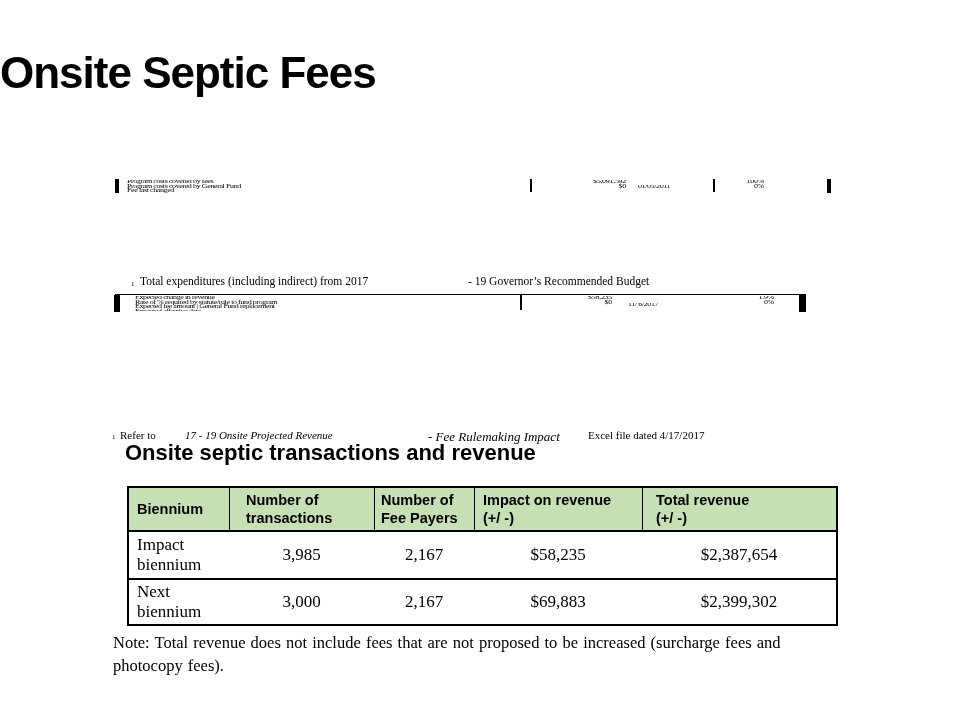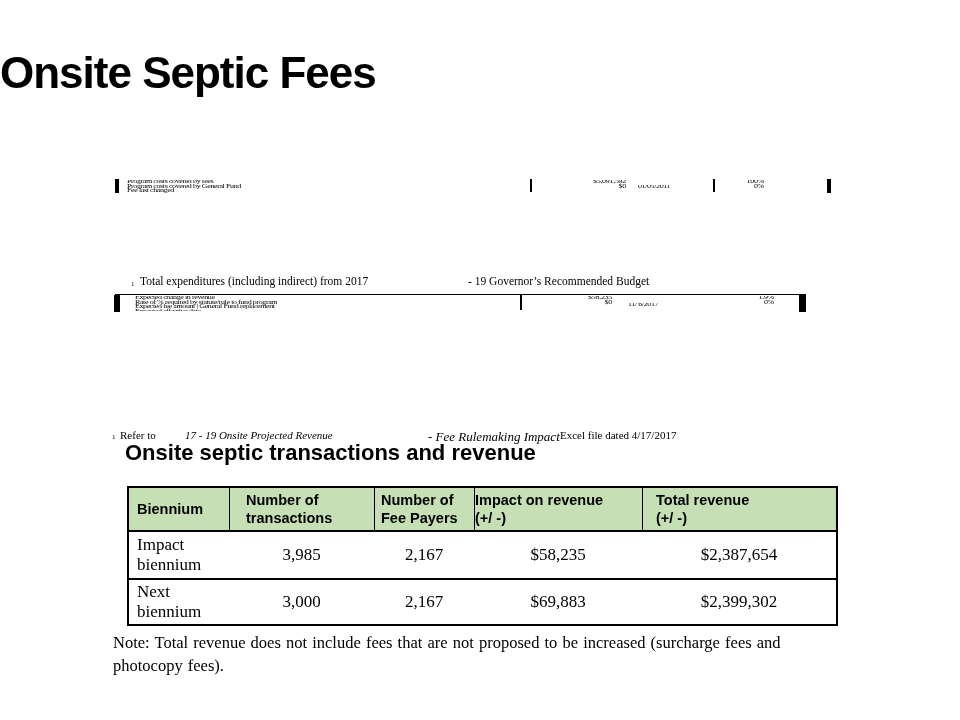--- a/index.html
+++ b/index.html
@@ -34,21 +34,21 @@
   
   .rev-table { left:127px; top:486px; width:711px; border:2px solid #000; background:#fff; }
   .thead { display:grid; grid-template-columns:100px 145px 100px 168px 194px; height:44px;
            background:#c6dfb4; border-bottom:2px solid #000;
            font-family:"Liberation Sans", sans-serif; font-weight:bold; font-size:14.5px; line-height:18px; }
   .th { display:flex; flex-direction:column; justify-content:center; }
   .th + .th { border-left:1px solid #000; }
   .th:nth-child(1){ padding-left:8px; }
   .th:nth-child(2){ padding-left:16px; }
   .th:nth-child(3){ padding-left:6px; }
-  .th:nth-child(4){ }
+  .th:nth-child(4){ padding-left:8px; }
   .th:nth-child(5){ padding-left:13px; }
   .trow { display:grid; grid-template-columns:100px 145px 100px 168px 194px; height:46px;
           font-size:17px; }
   .trow + .trow { border-top:2px solid #000; }
   .td { display:flex; align-items:center; justify-content:center; }
   .td.lbl { justify-content:flex-start; padding-left:8px; line-height:20px; }
 
   .note { font-size:16.5px; line-height:23px; word-spacing:1px; }
 </style>
 </head>
@@ -109,21 +109,21 @@
       <div class="micro-num">0%</div>
     </div>
     <div class="abs bar" style="left:799px; top:1px; width:7px; height:17px;"></div>
   </div>
 
   <div class="abs" style="left:0; top:427px; width:960px; height:16px;">
     <span class="abs cap cap-sup" style="left:112px; top:6px;">1</span>
     <span class="abs cap" style="left:120px; top:2px; font-size:11px;">Refer to</span>
     <span class="abs cap ital" style="left:185px; top:2px; font-size:11px;">17 - 19 Onsite Projected Revenue</span>
     <span class="abs cap ital" style="left:428px; top:2px; font-size:13px;">-  Fee Rulemaking Impact</span>
-    <span class="abs cap" style="left:560px; top:2px; font-size:11px;">Excel file dated 4/17/2017</span>
+    <span class="abs cap" style="left:588px; top:2px; font-size:11px;">Excel file dated 4/17/2017</span>
   </div>
 
   <div class="abs section-heading" style="left:125px; top:440px;">Onsite septic transactions and revenue</div>
 
   <div class="abs rev-table">
     <div class="thead">
       <div class="th">
         <span>Biennium</span>
       </div>
       <div class="th">

